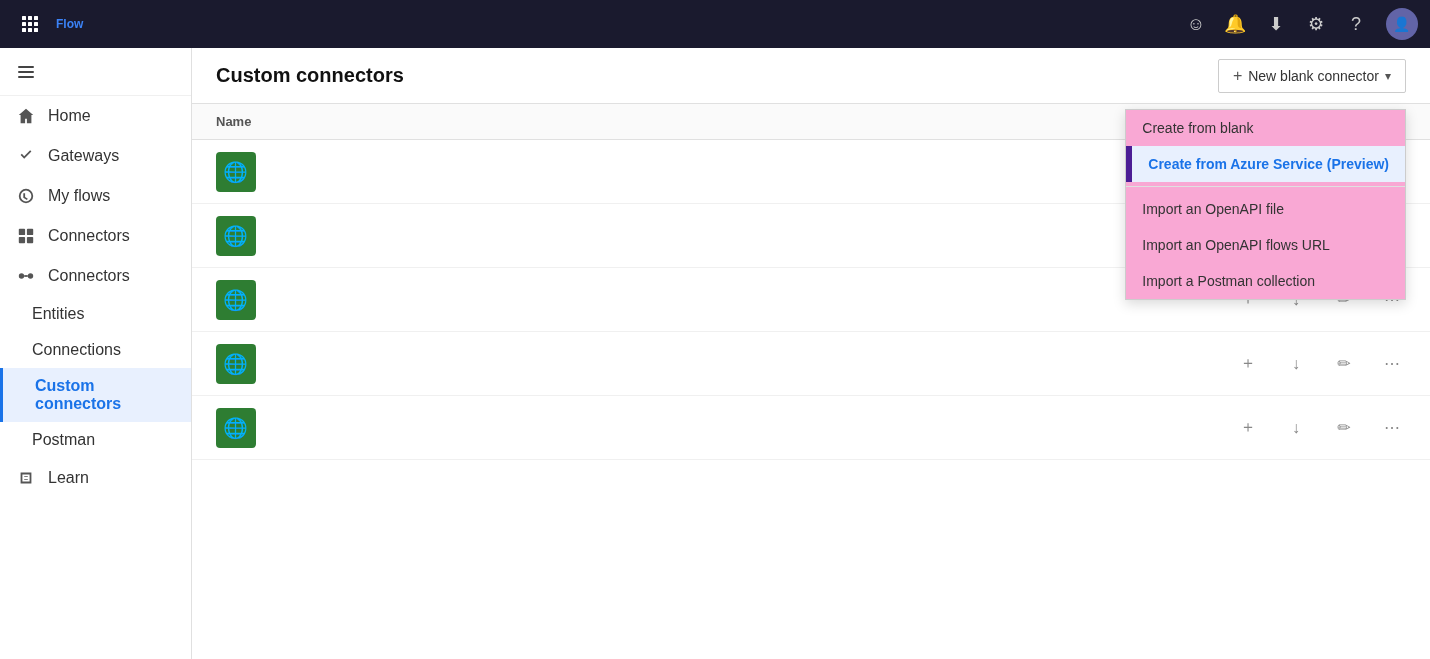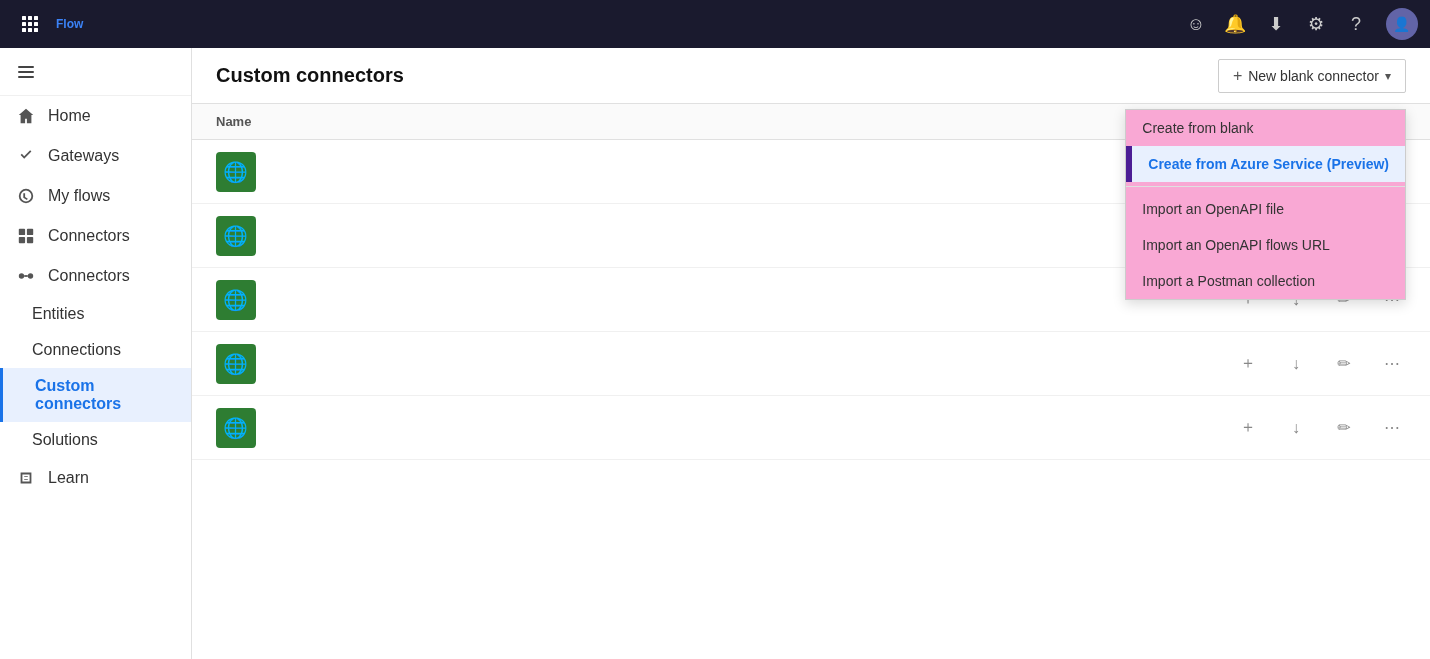--- a/index.html
+++ b/index.html
@@ -292,21 +292,21 @@
     <div class="sidebar-section-item">
       <span>Entities</span>
     </div>
     <div class="sidebar-section-item">
       <span>Connections</span>
     </div>
     <div class="sidebar-section-item active">
       <span>Custom connectors</span>
     </div>
     <div class="sidebar-section-item">
-      <span>Solutions</span>
+      <span>Postman</span>
     </div>
 
 
     <div class="sidebar-item">
       <span class="icon">
         <svg viewBox="0 0 20 20" width="18" height="18" fill="#555">
             <path d="M4 4h12v12H4zm2 2v8h8V6H6zm2 2h4v1H8zm0 3h4v1H8z"></path>
           </svg>
       </span>
       <span class="label">Learn</span>

